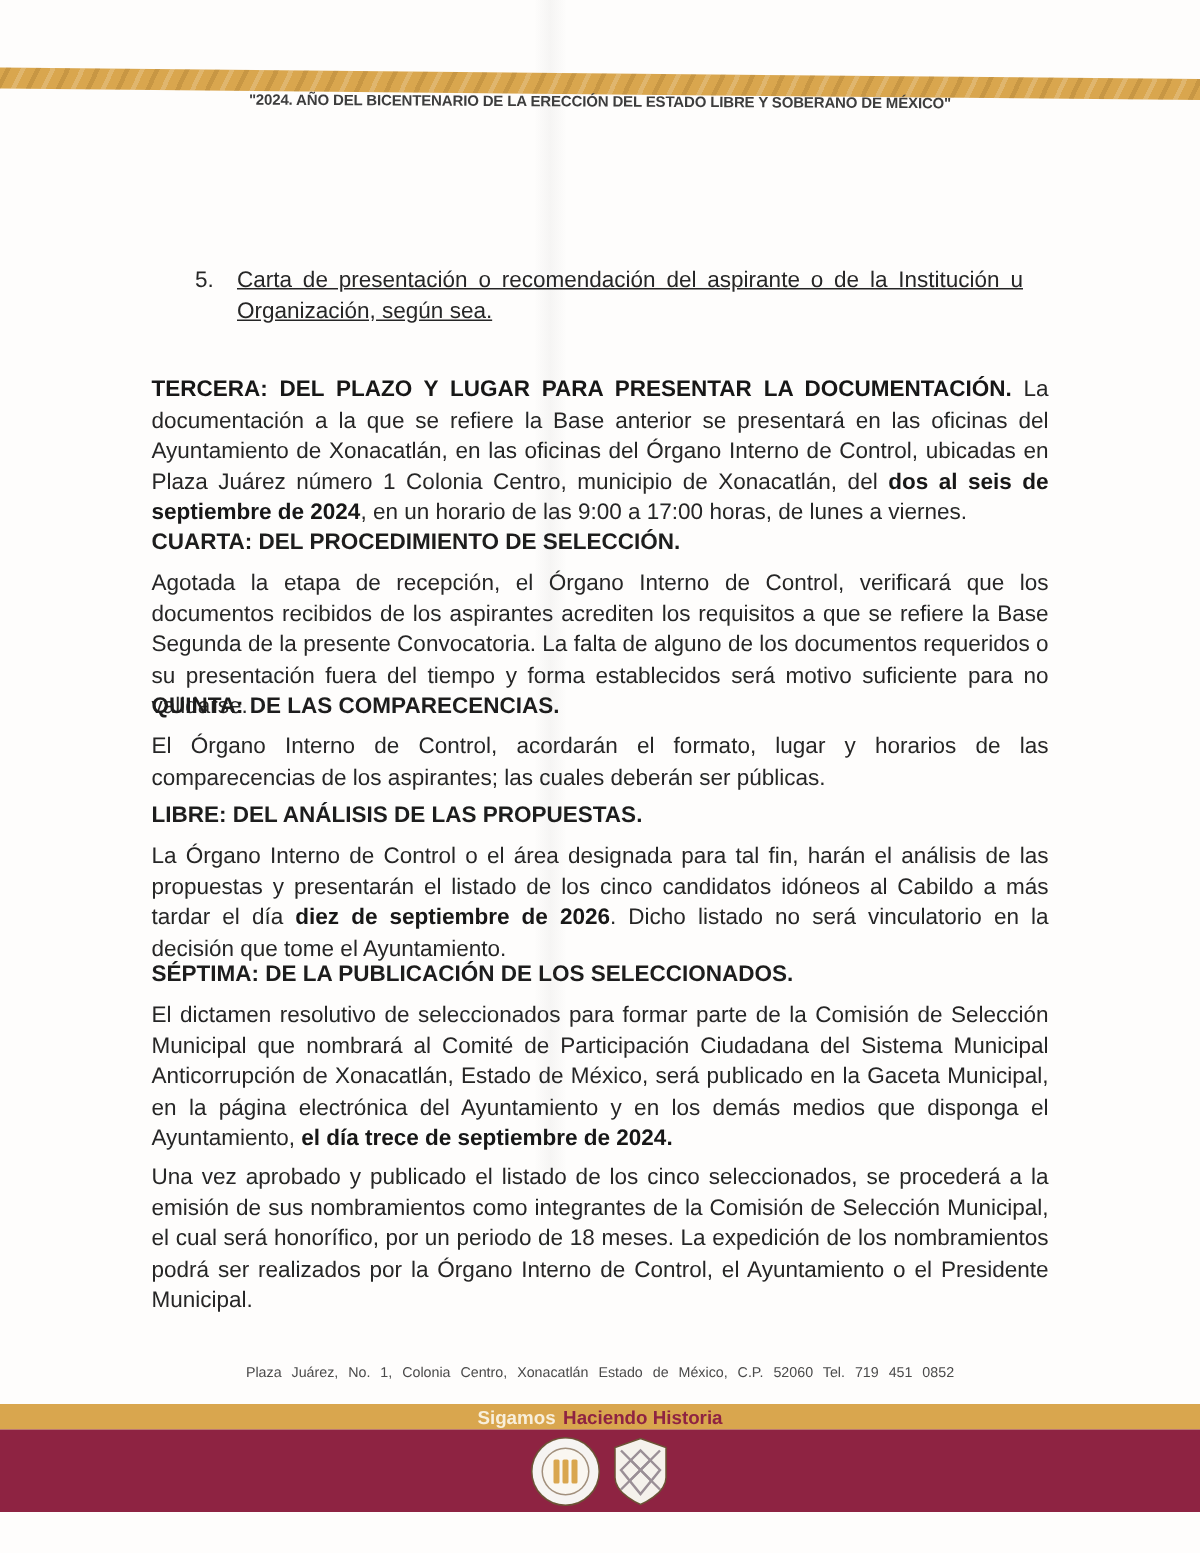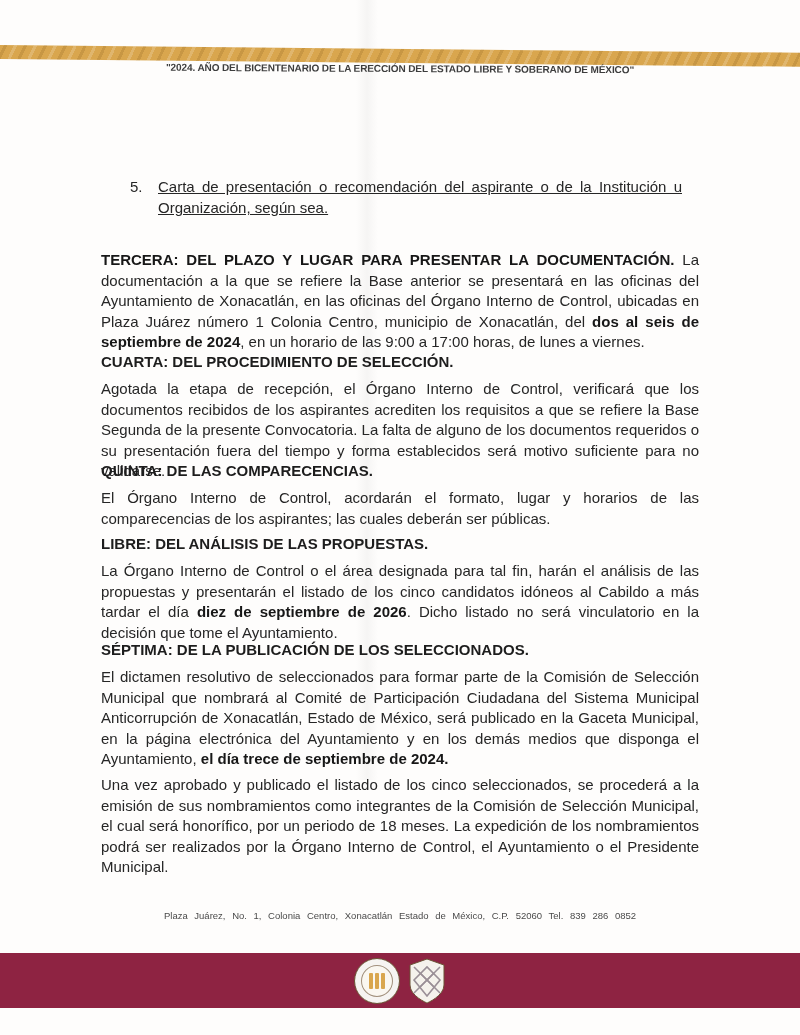--- a/index.html
+++ b/index.html
@@ -130,22 +130,26 @@
 
   <section class="doc-section sec-septima">
     <h2>SÉPTIMA: DE LA PUBLICACIÓN DE LOS SELECCIONADOS.</h2>
     <p><span>El dictamen resolutivo de seleccionados para formar parte de la Comisión de Selección Municipal que nombrará al Comité de Participación Ciudadana del Sistema Municipal Anticorrupción de Xonacatlán, Estado de México, será publicado en la Gaceta Municipal, en la página electrónica del Ayuntamiento y en los demás medios que disponga el Ayuntamiento, </span><b>el día trece de septiembre de 2024.</b></p>
   </section>
 
   <section class="doc-section sec-octava">
     <p><span>Una vez aprobado y publicado el listado de los cinco seleccionados, se procederá a la emisión de sus nombramientos como integrantes de la Comisión de Selección Municipal, el cual será honorífico, por un periodo de 18 meses. La expedición de los nombramientos podrá ser realizados por la Órgano Interno de Control, el Ayuntamiento o el Presidente Municipal.</span></p>
   </section>
 
-  <div class="footer-address">Plaza Juárez, No. 1, Colonia Centro, Xonacatlán Estado de México, C.P. 52060 Tel. 839 286 0852</div>
+  <div class="footer-address">Plaza Juárez, No. 1, Colonia Centro, Xonacatlán Estado de México, C.P. 52060 Tel. 719 451 0852</div>
 
+  <div class="footer-gold">
+    <span class="slogan-light">Sigamos</span>
+    <span class="slogan-bold">Haciendo Historia</span>
+  </div>
 
   <div class="footer-maroon">
     <div class="seal">
       <span class="col"></span>
         <span class="col"></span>
         <span class="col"></span>
     </div>
     <svg class="shield" width="38" height="46" viewBox="0 0 38 46">
       <path d="M19 1 L36 7 V27 C36 38 19 45 19 45 C19 45 2 38 2 27 V7 Z" fill="#f5f2ec" stroke="#6b5335" stroke-width="1"></path>
       <g stroke="#9a8f96" stroke-width="1.6" fill="none">

